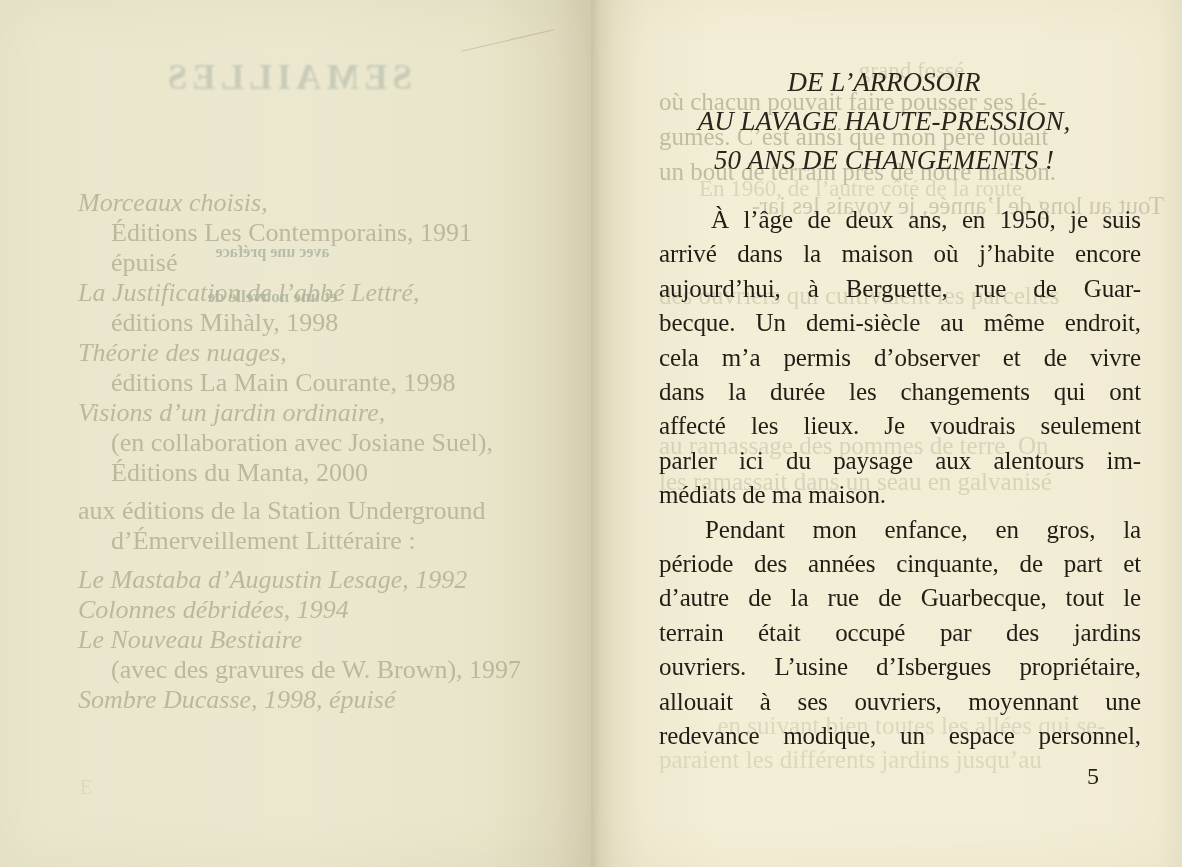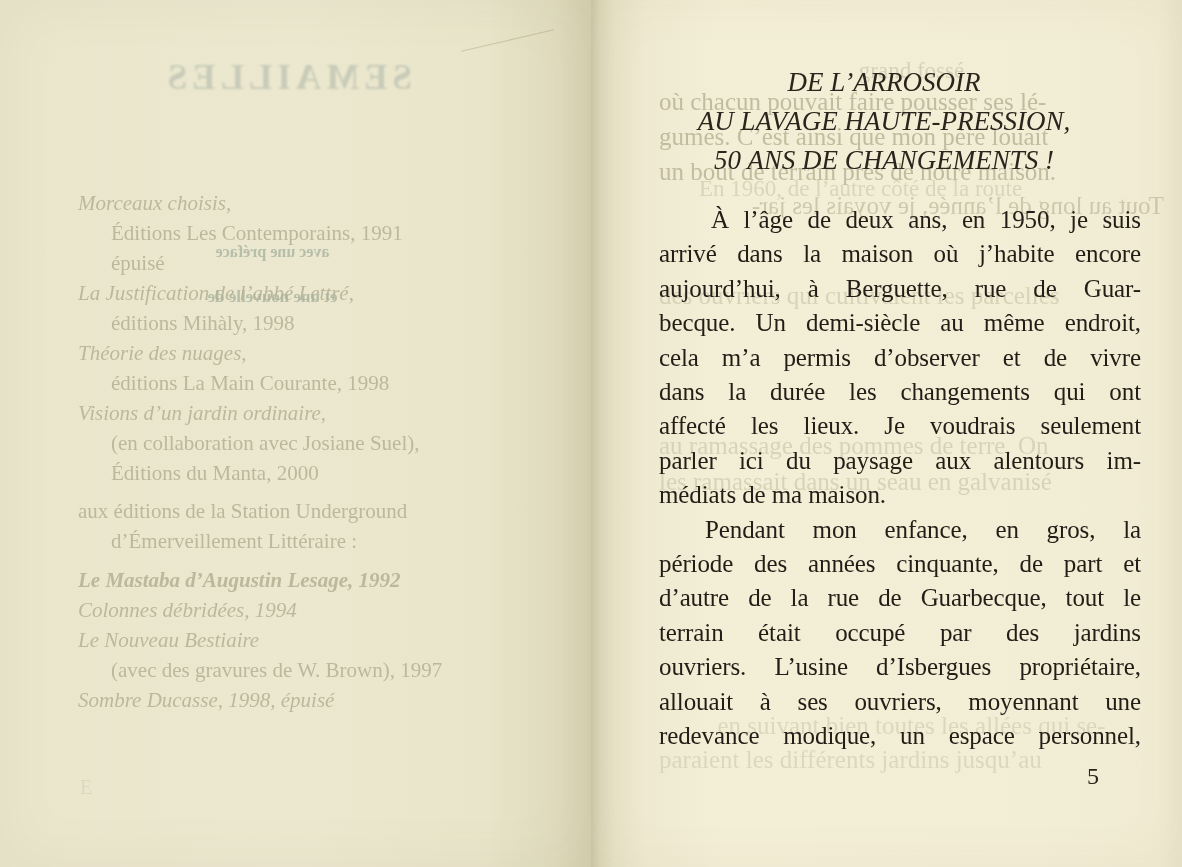--- a/index.html
+++ b/index.html
@@ -23,27 +23,27 @@
     filter:blur(.8px); font-weight:bold;
   }
   .bleed-small {
     position:absolute; text-align:center; font-weight:bold; color:#a9b4a0;
     filter:blur(.6px); opacity:.8;
   }
   .bleed-1 { top:243px; left:205px; width:135px; font-size:16px; }
   .bleed-2 { top:287px; left:195px; width:155px; font-size:17px; }
   .biblio {
     position:absolute; left:78px; top:188px; width:480px;
-    font-size:21px; line-height:30px; color:#b3b094; opacity:.85;
+    font-size:26px; line-height:30px; color:#b3b094; opacity:.85;
     filter:blur(.4px);
   }
   .biblio .it  { font-style:italic; }
   .biblio .ind { padding-left:33px; }
   .biblio .gap { margin-top:8px; }
-  .biblio .gap2{ margin-top:9px;font-weight:bold; }
+  .biblio .gap2{ margin-top:9px; }
   .corner-mark {
     position:absolute; left:80px; top:776px; font-size:20px;
     color:#71806f; opacity:.13; filter:blur(.5px);
   }
   .scratch {
     position:absolute; left:460px; top:40px; width:95px; height:1px;
     background:rgba(150,140,100,0.35); transform:rotate(-13deg);
   }
 
   

